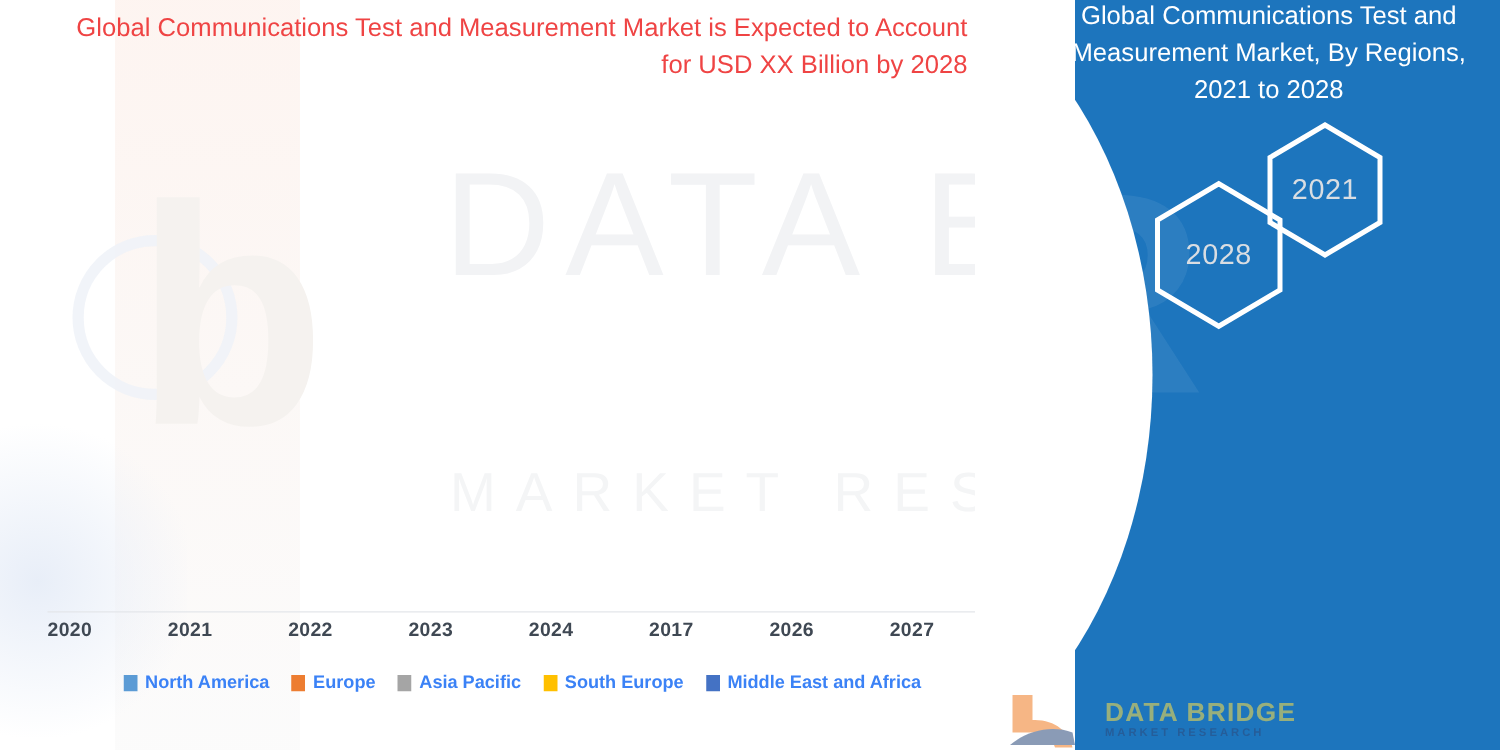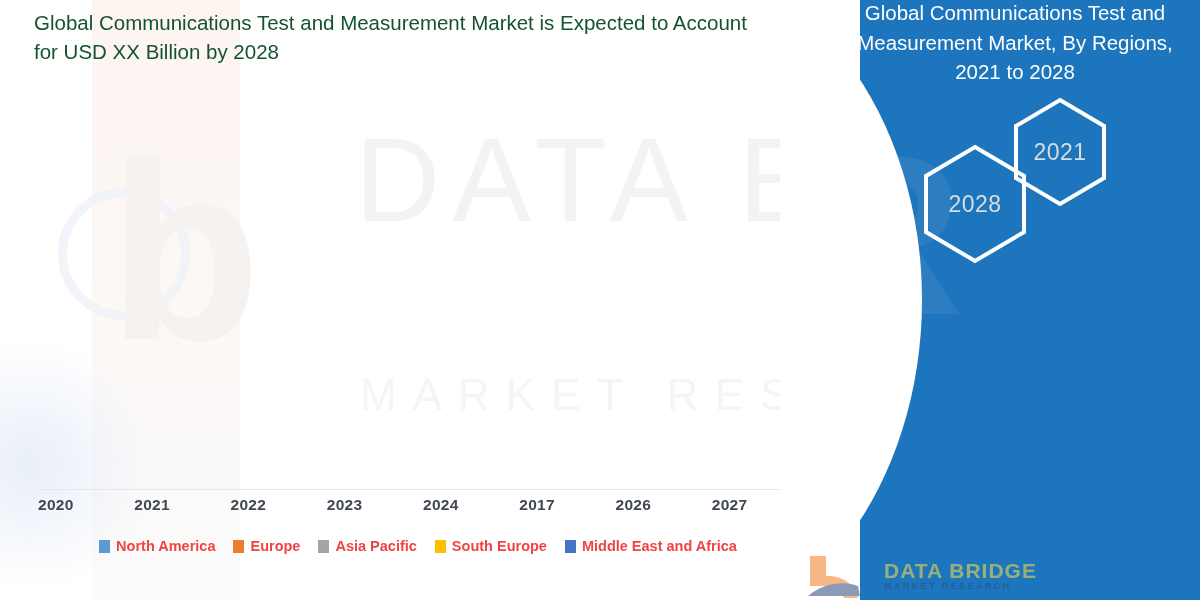--- a/index.html
+++ b/index.html
@@ -51,22 +51,22 @@
   }
   .wm-b {
     position: absolute; left: 108px; top: 128px;
     font-size: 250px; font-weight: 700; color: #f5f2ef;
     line-height: 1;
   }
 
   
   .headline {
     position: absolute; left: 34px; top: 8px; width: 740px;
-    text-align: left;
-    color: #14532d;
+    text-align: right;
+    color: #ef4444;
     font-size: 20.5px; line-height: 1.42; font-weight: 400;
   }
 
   
   .chart {
     position: absolute; left: 38px; top: 100px;
     width: 770px; height: 390px;
   }
   .plot {
     position: absolute; left: 0; top: 0; right: 0; bottom: 0;
@@ -104,21 +104,21 @@
 
   
   .legend {
     position: absolute; left: 38px; top: 538px; width: 760px;
     display: flex; justify-content: center; align-items: center;
     gap: 18px;
   }
   .legend-item { display: flex; align-items: center; gap: 6px; }
   .legend-swatch { width: 11px; height: 13px; display: block; }
   .legend-label {
-    font-size: 14.5px; font-weight: 700; color: #ef4444; white-space: nowrap;
+    font-size: 14.5px; font-weight: 700; color: #3b82f6; white-space: nowrap;
   }
 
   
   .panel {
     position: absolute; right: 0; top: 0; width: 420px; height: 600px;
     background: #1d75bd;
     overflow: hidden;
   }
   .panel-notch {
     position: absolute; left: -118px; top: -40px;

